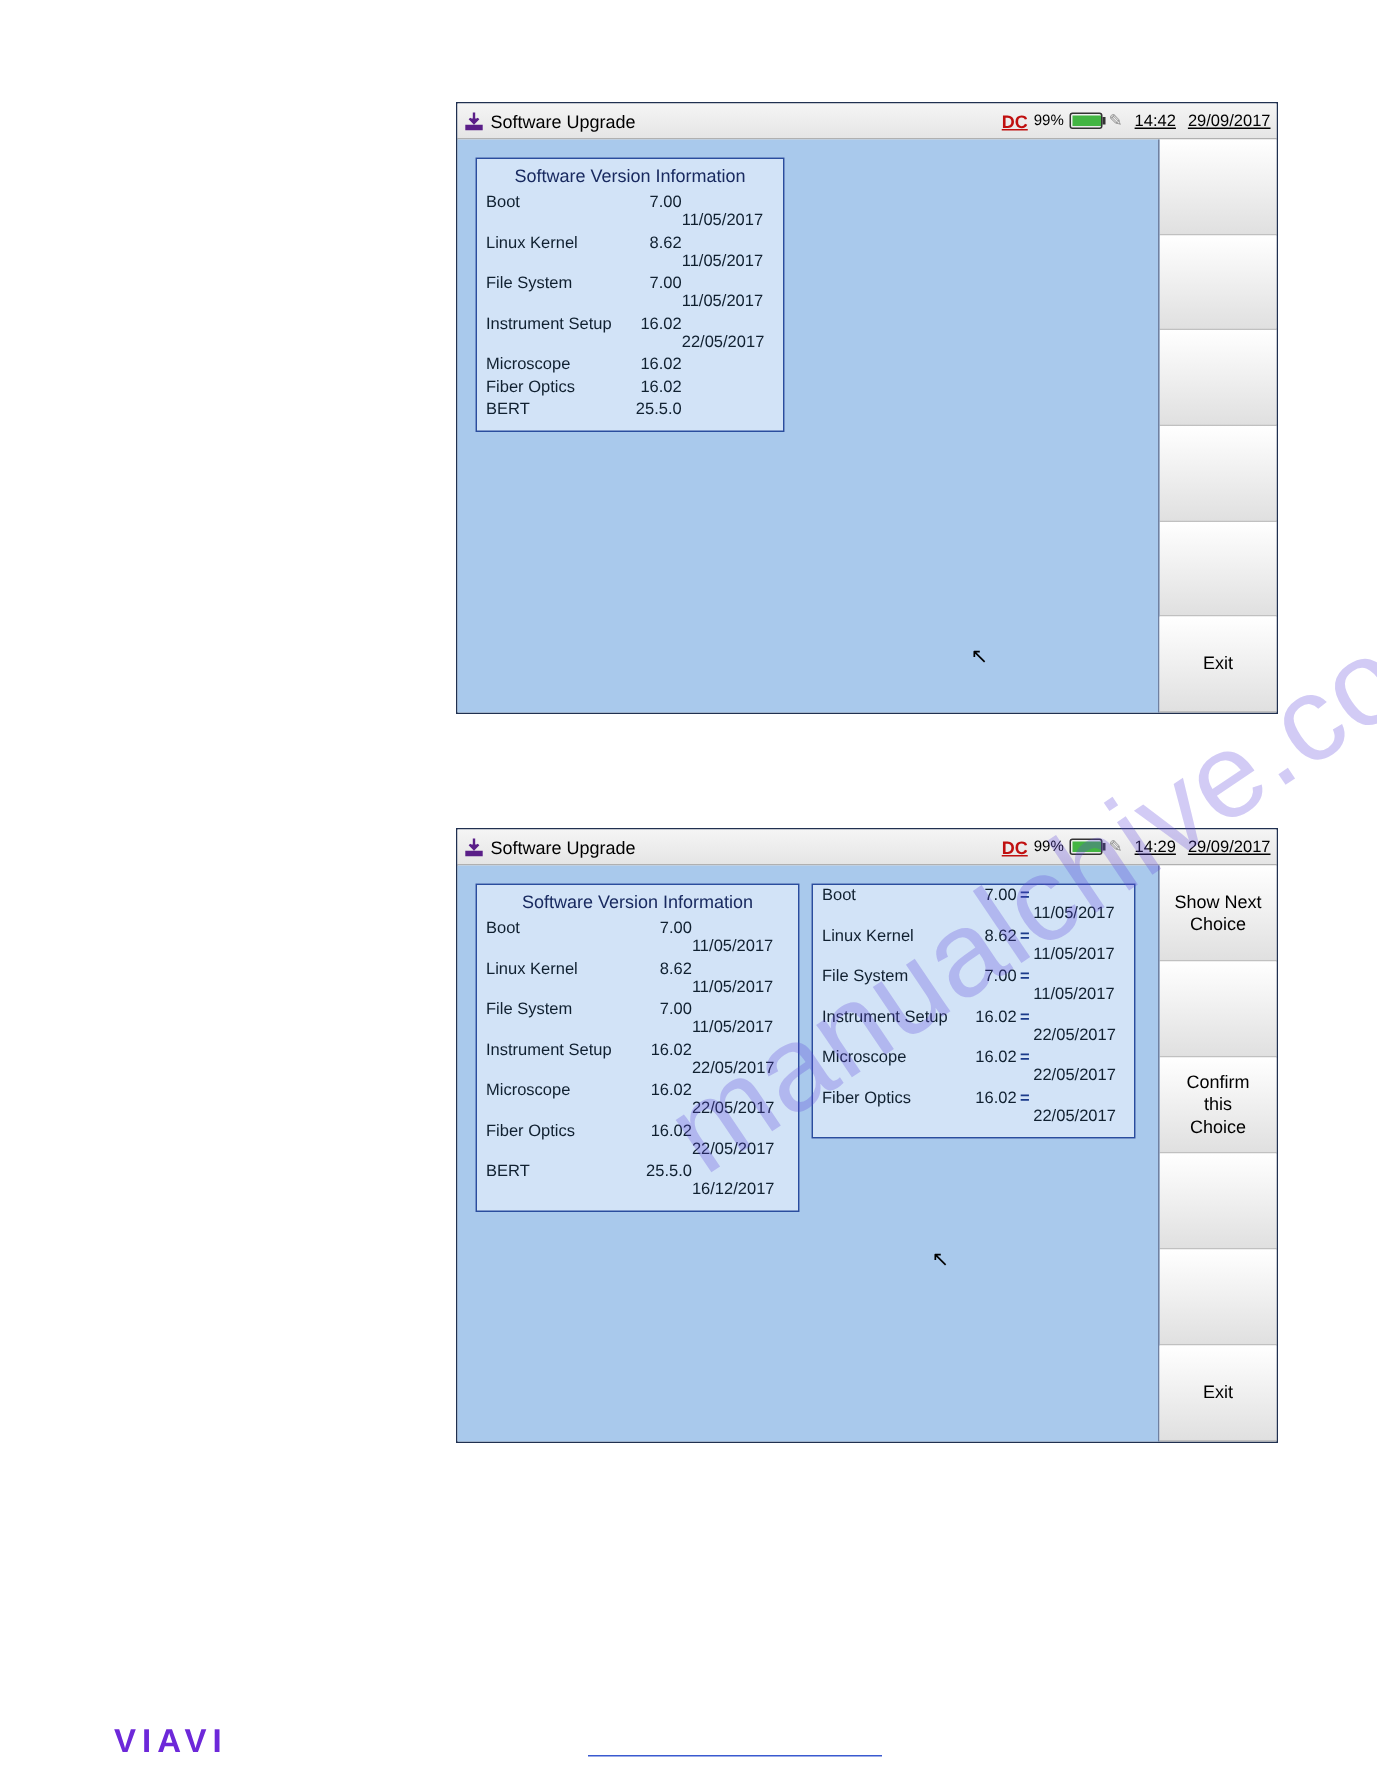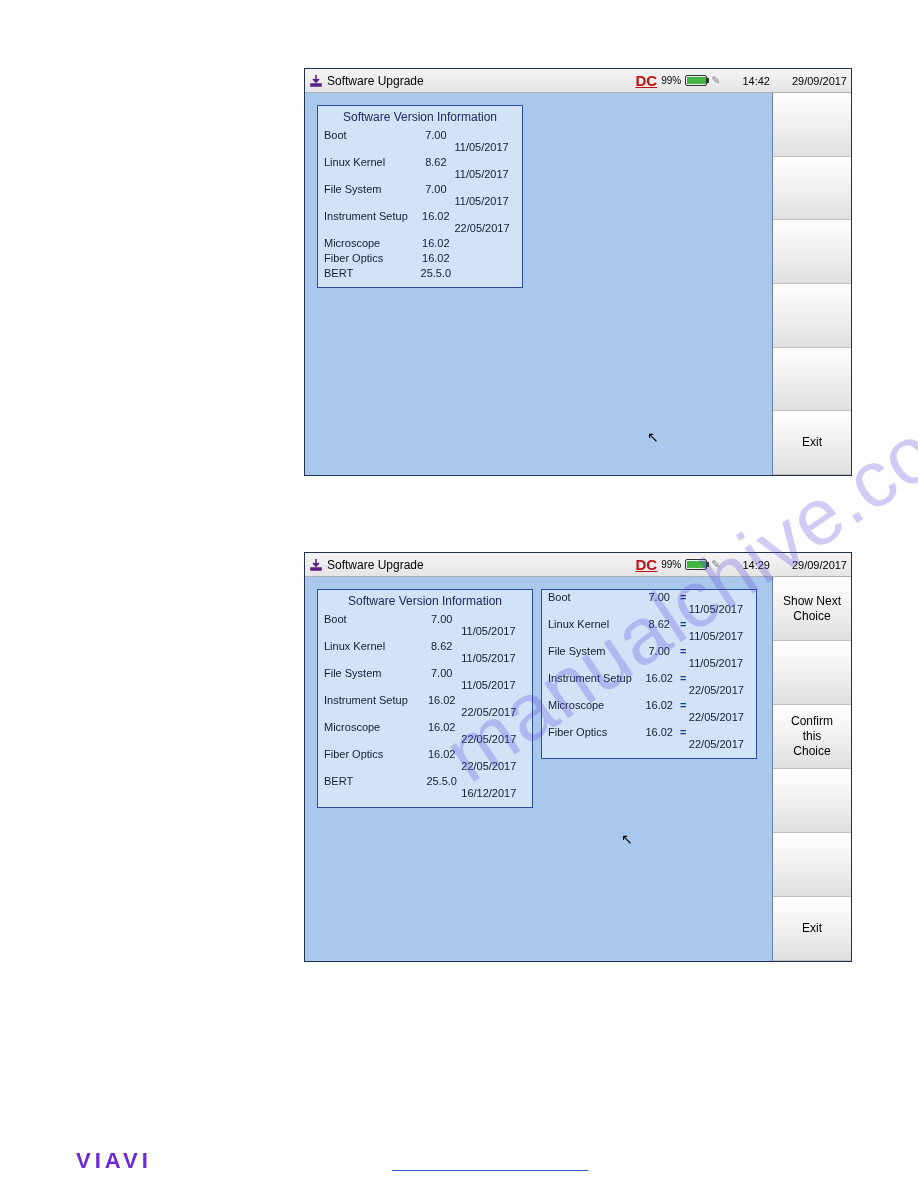--- a/index.html
+++ b/index.html
@@ -34,22 +34,22 @@
   .title-icon svg { width: 14px; height: 14px; }
   .titlebar-spacer { flex: 1; }
   .status-icons {
     display: flex; align-items: center; gap: 4px; font-size: 10px;
   }
   .battery { display:inline-flex; align-items:center; }
   .battery-shell { width: 22px; height: 11px; border: 1px solid #333; border-radius: 2px; position: relative; }
   .battery-shell::after { content:''; position:absolute; right:-3px; top:2px; width:2px; height:5px; background:#333; }
   .battery-fill { position:absolute; left:1px; top:1px; bottom:1px; width: 95%; background:#43b543; }
   .plug { color:#888; font-size:11px; }
-  .dc-label { color:#c01010; font-weight:bold; font-size:15px; text-decoration:underline; }
-  .clock { font-size: 11px; margin-left: 18px; }
+  .dc-label { color:#c01010; font-weight:bold; font-size:12px; text-decoration:underline; }
+  .clock { font-size: 11px; margin-left: 4px; text-decoration: underline; }
 
   .content-area {
     position: relative;
     height: calc(100% - 24px);
     display: flex;
   }
   .main-pane {
     flex: 1;
     background: #a9c9ec;
     position: relative;
@@ -81,21 +81,21 @@
   }
   .panel-title {
     font-size: 12px;
     text-align: center;
     padding: 4px 0;
     color: #192a60;
   }
   .ver-table { padding: 0 6px 6px 6px; }
   .ver-row { display: flex; font-size: 11px; color: #102030; line-height: 15px; }
   .ver-row .c1 { width: 100px; }
-  .ver-row .c2 { width: 40px; text-align: center; }
+  .ver-row .c2 { width: 40px; text-align: right; }
   .ver-row .ceq { width: 12px; text-align: center; color:#1a3a8a; font-weight:bold; }
   .ver-row .c3 { width: 66px; text-align: left; margin-top: 12px; }
 
   .s1 .panel1 { left: 12px; top: 12px; width: 206px; }
 
   .dialog {
     position: absolute;
     left: 164px; top: 128px;
     width: 312px; height: 126px;
     background: linear-gradient(#f2f6ff, #d7e3f4);

